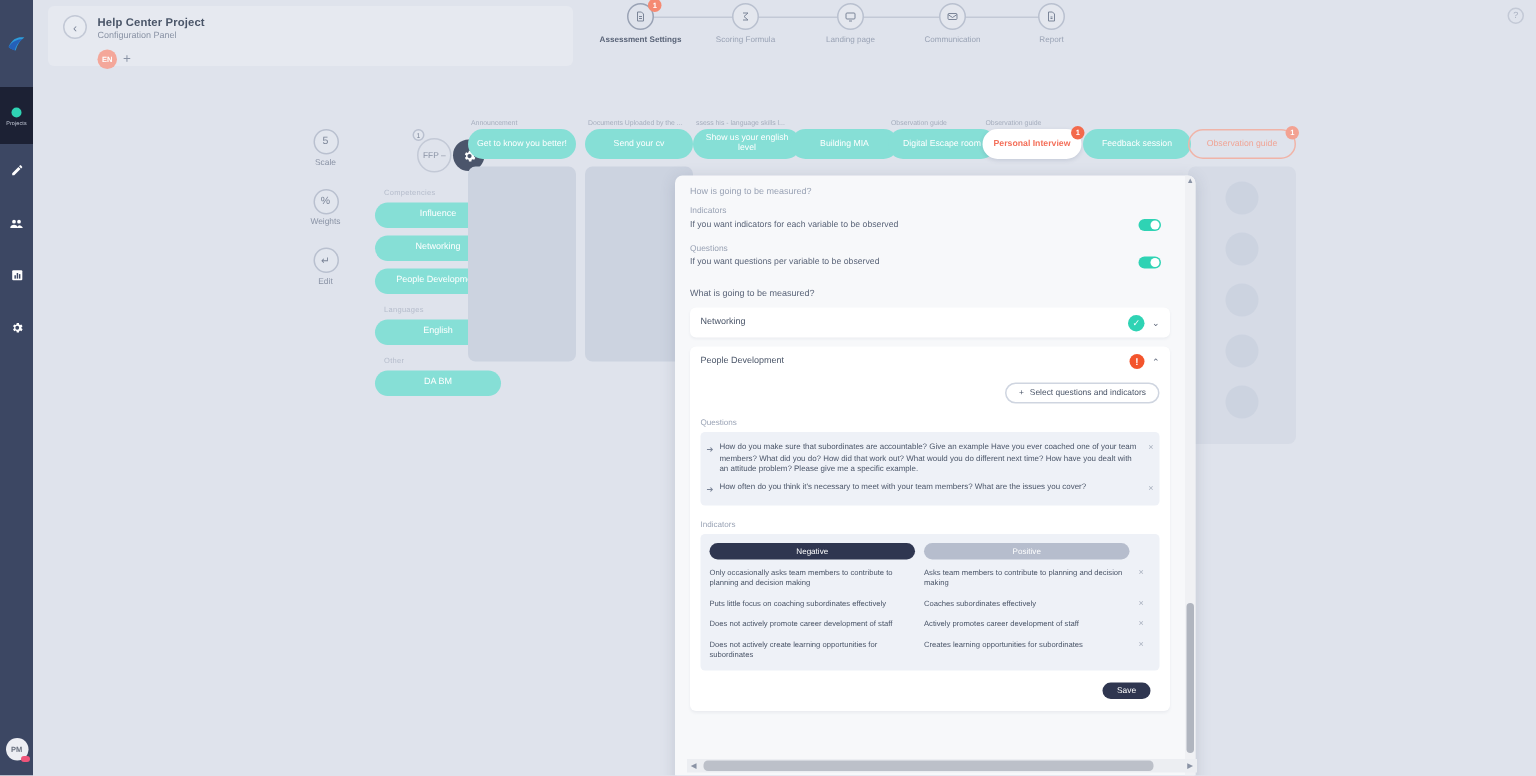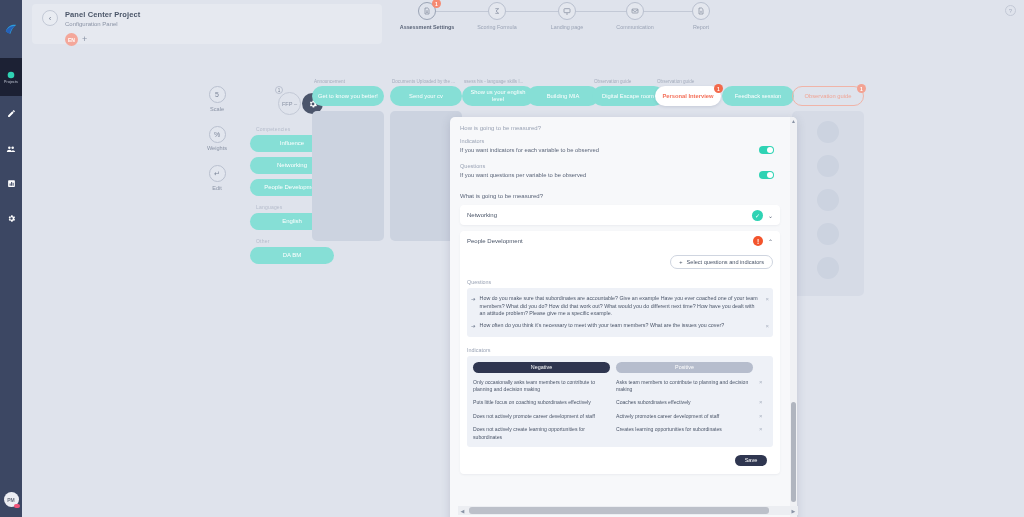--- a/index.html
+++ b/index.html
@@ -387,21 +387,21 @@
     <span class="dot"></span>
   </div>
 </div>
 
 <div id="topbar">
 
   <div id="project-block">
     <div class="back-btn">
       <span>‹</span>
     </div>
-    <div id="project-title">Panel Center Project</div>
+    <div id="project-title">Help Center Project</div>
     <div id="project-sub">Configuration Panel</div>
     <div id="lang-chip">
       <span>EN</span>
     </div>
     <div id="lang-add">+</div>
   </div>
 
   <div id="stepper">
     <div class="step-line" style="left:35px; width:70px;"></div>
     <div class="step-line" style="left:105px; width:70px;"></div>

